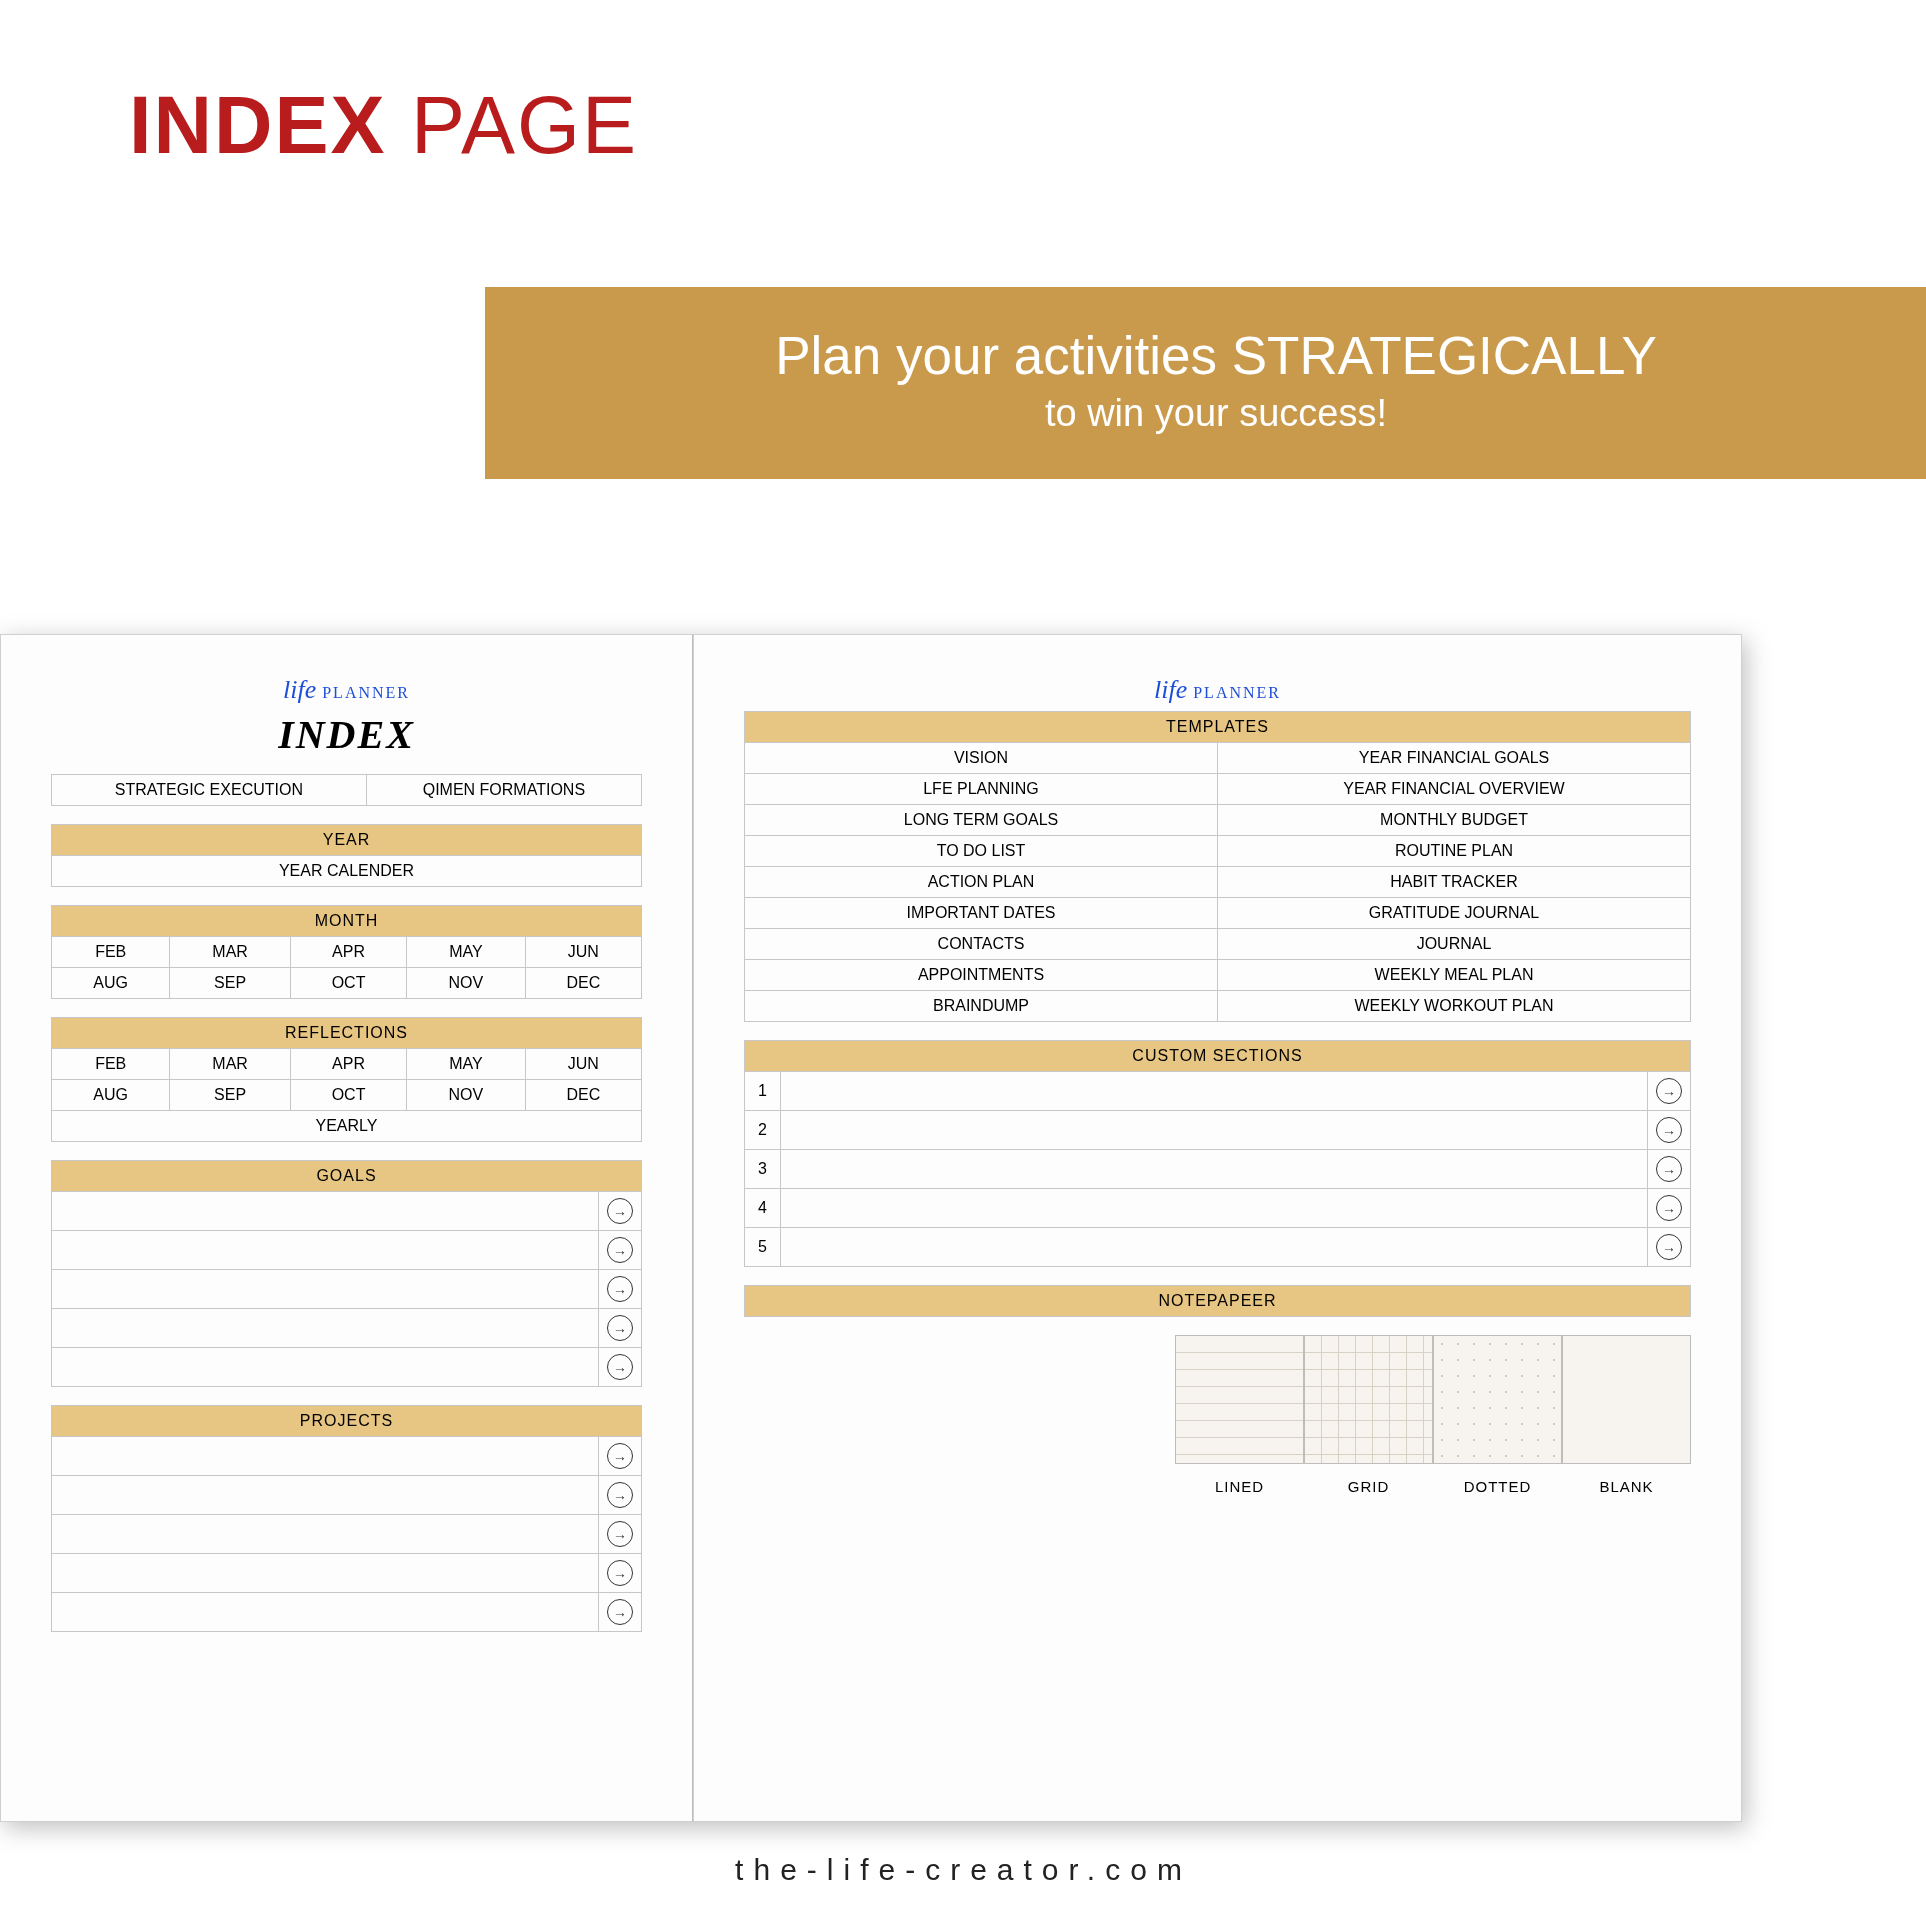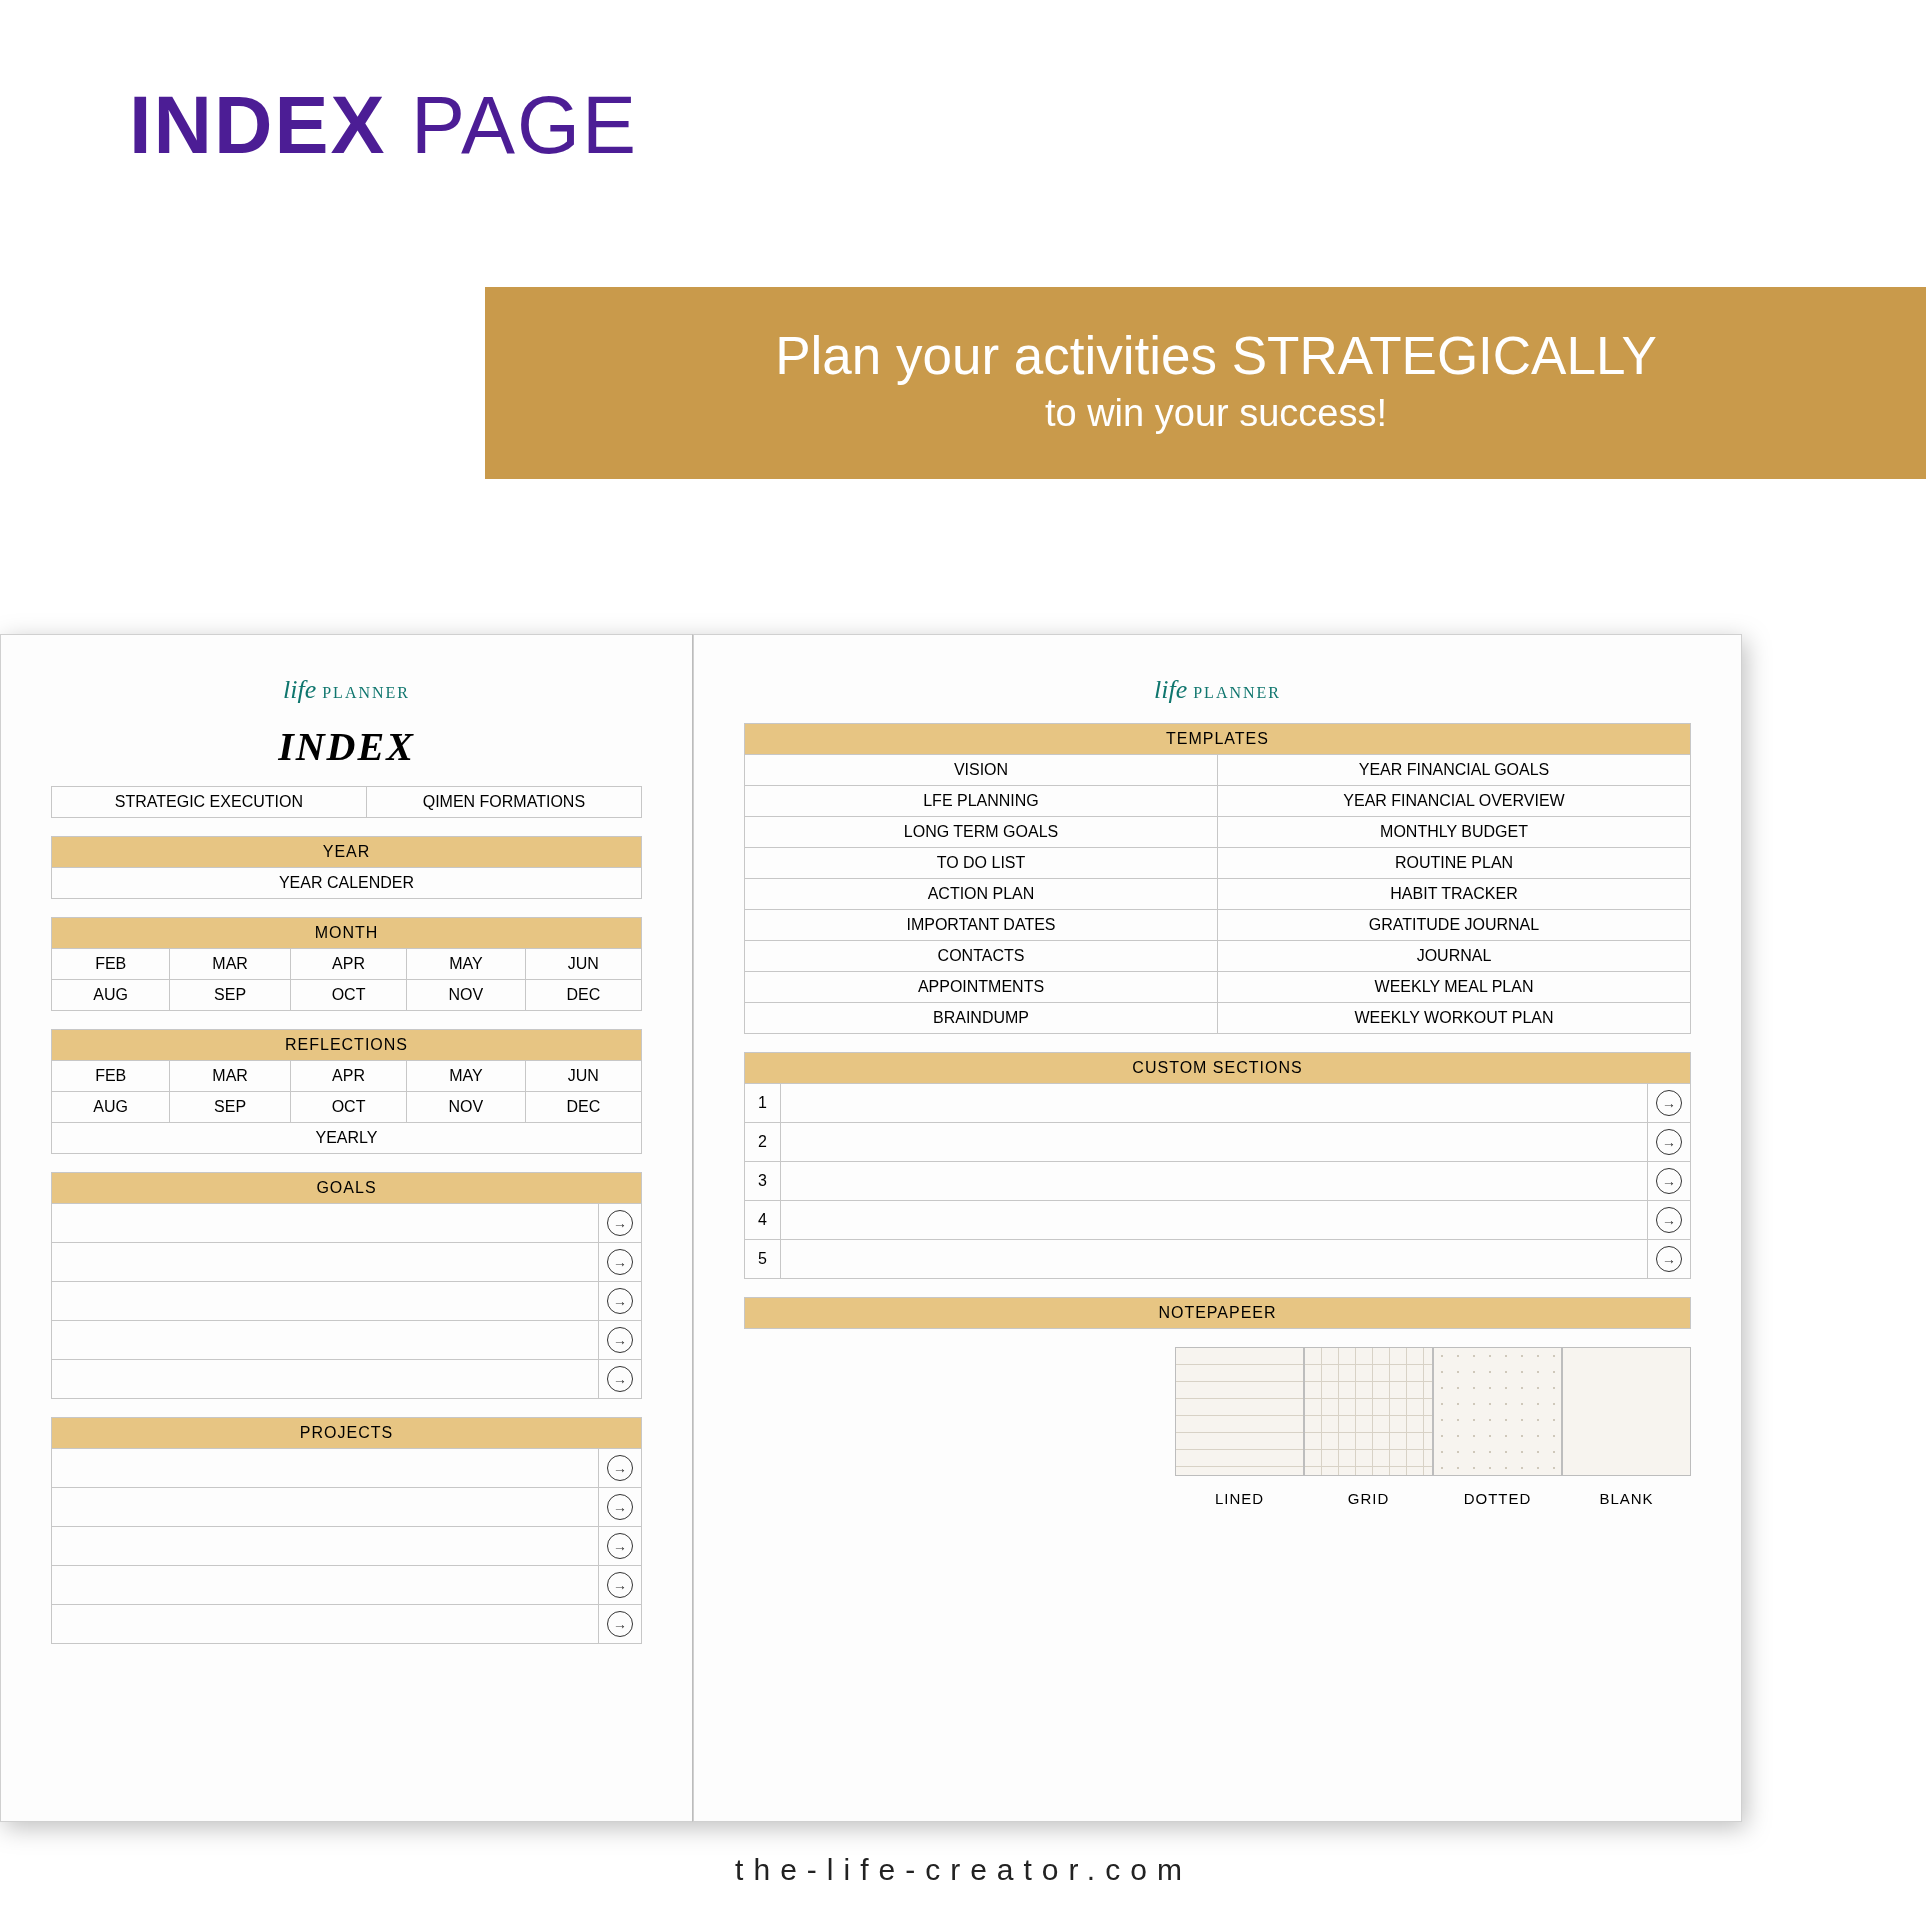--- a/index.html
+++ b/index.html
@@ -12,21 +12,21 @@
     overflow: hidden;
   }
 
   
   .page-title {
     position: absolute;
     top: 79px;
     left: 129px;
     font-size: 81px;
     letter-spacing: 2px;
-    color: #4c1d95;
+    color: #b91c1c;
   }
   .page-title .bold { font-weight: 800; }
   .page-title .thin { font-weight: 300; }
 
   
   .banner {
     position: absolute;
     top: 287px;
     left: 485px;
     right: 0;
@@ -53,23 +53,23 @@
     position: relative;
     padding: 40px 50px 40px 50px;
     border: 1px solid #d0d0d0;
   }
   .page-left { width: 693px; border-right: 1px solid #bcbcbc; }
   .page-right { width: 1049px; }
 
   .lp-logo {
     text-align: center;
     font-family: Georgia, serif;
-    color: #0f766e;
+    color: #1d4ed8;
     font-size: 22px;
-    margin-bottom: 18px;
+    margin-bottom: 6px;
   }
   .lp-logo .script { font-style: italic; font-family: cursive; font-size: 26px; }
   .lp-logo .caps { letter-spacing: 2px; font-size: 16px; }
 
   .index-title {
     text-align: center;
     font-family: Georgia, serif;
     font-style: italic;
     font-weight: 800;
     font-size: 40px;

